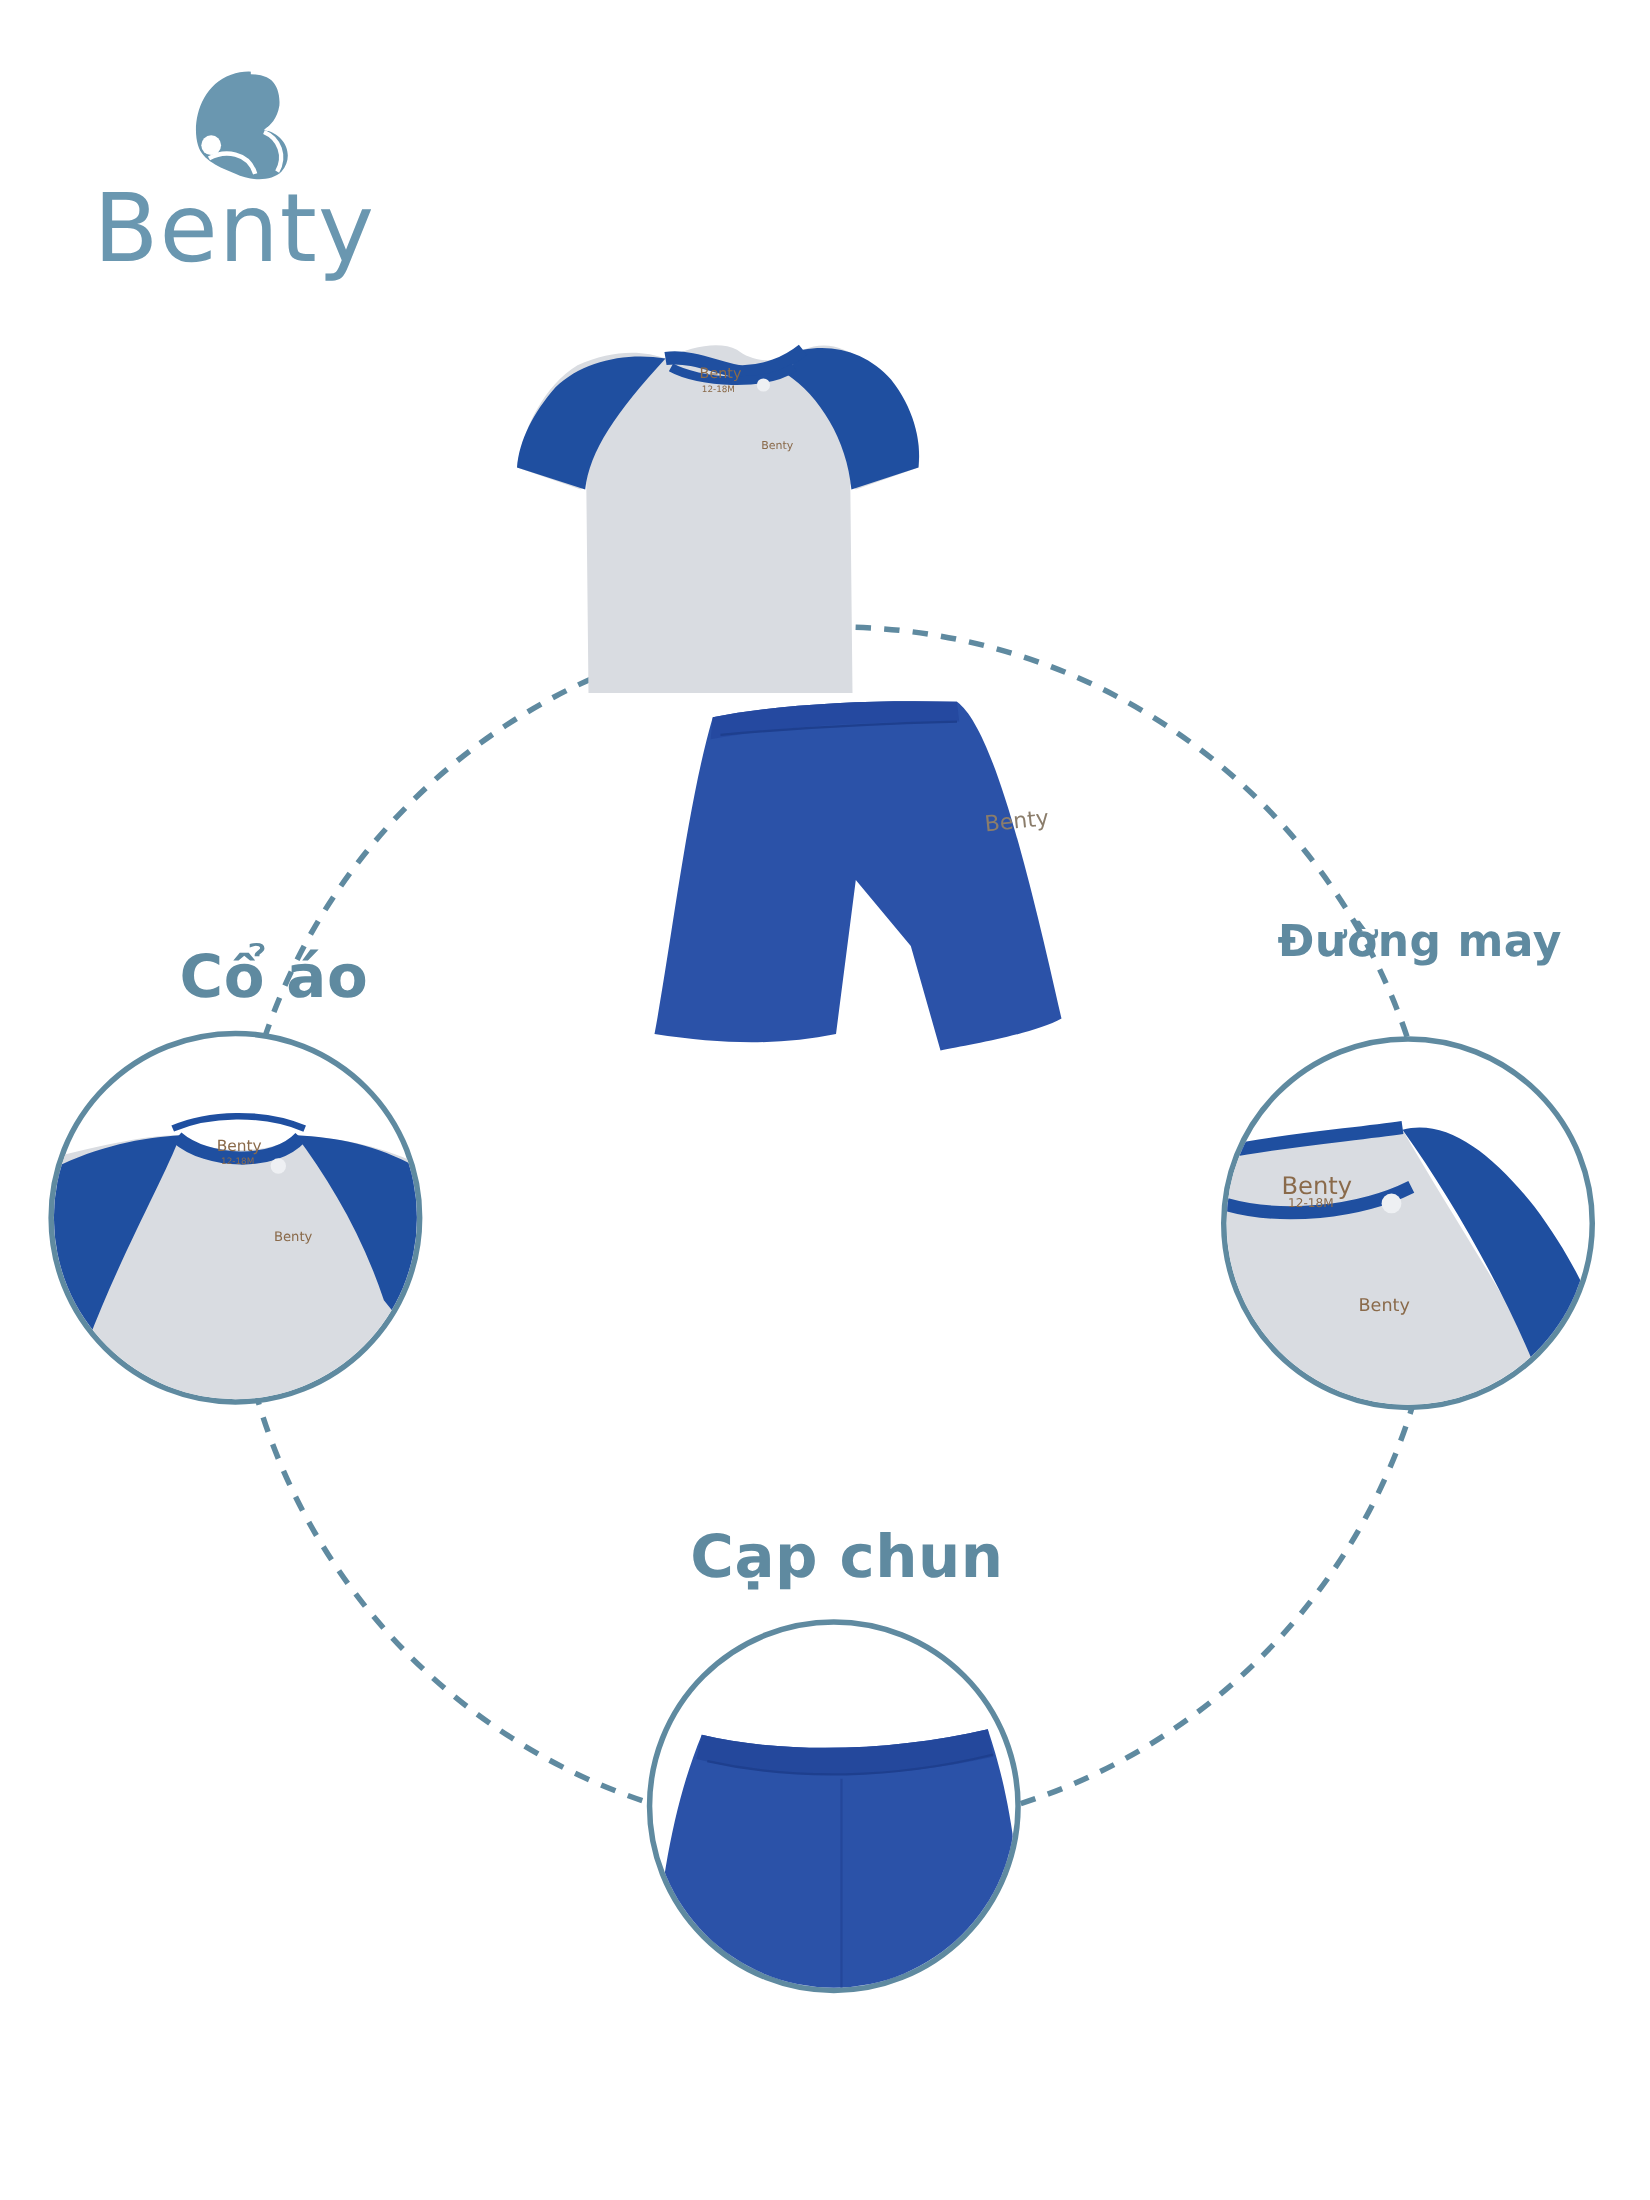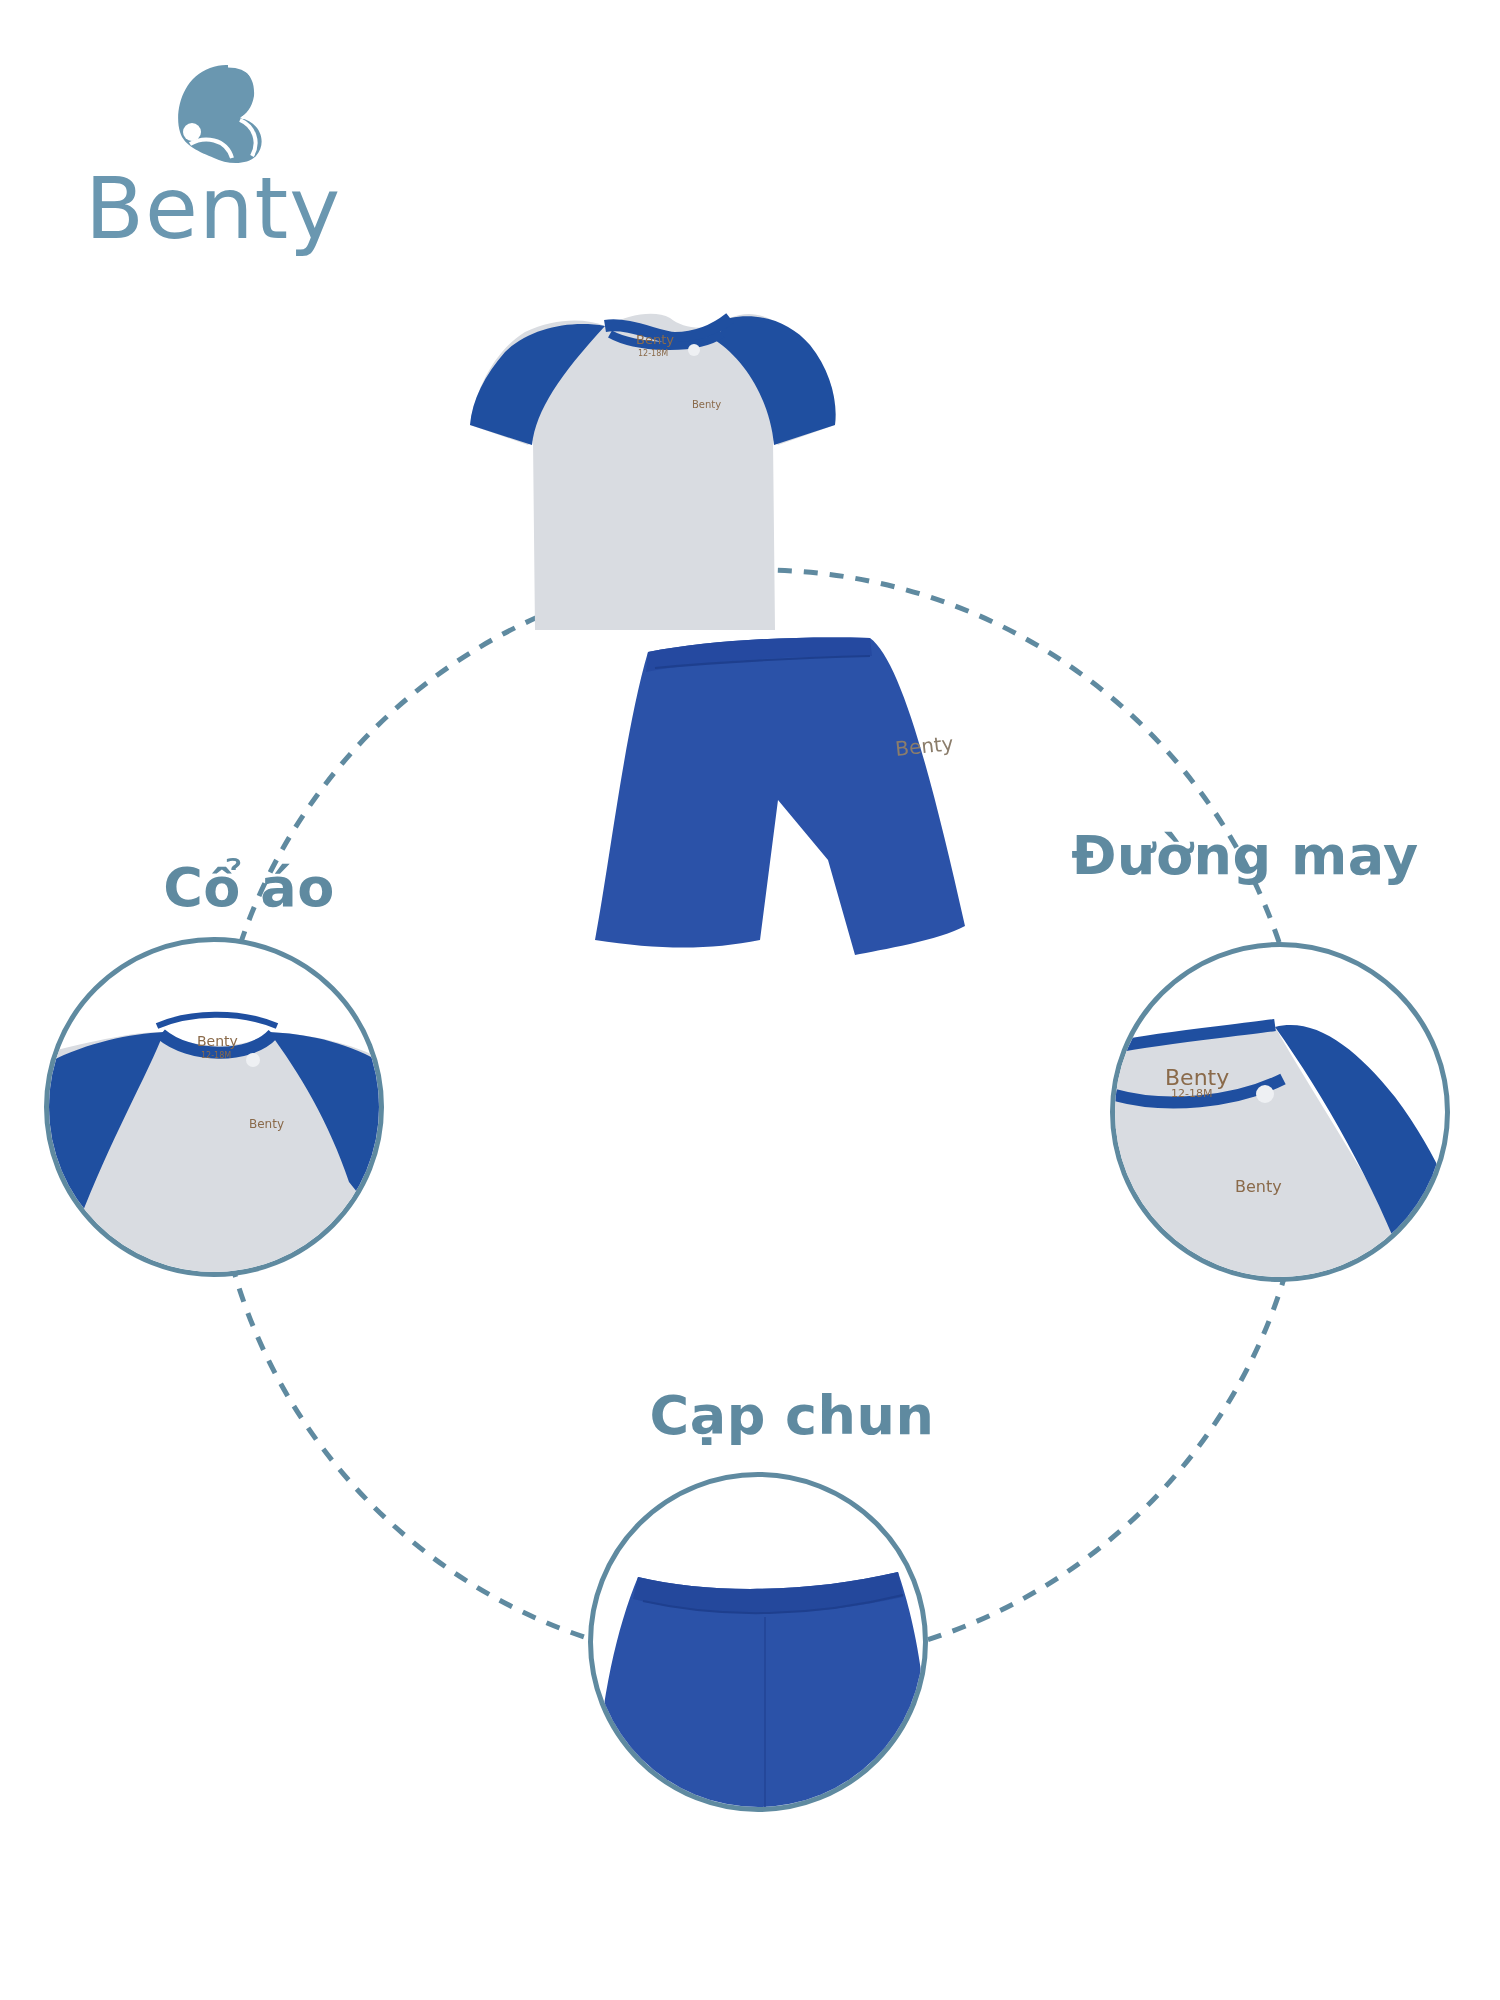--- a/index.html
+++ b/index.html
@@ -49,25 +49,25 @@
     <path d="M150 34 C175 48 235 52 262 34" stroke="#1f4fa0" stroke-width="8" fill="none"></path>
     <circle cx="234" cy="50" r="6" fill="#eef0f3"></circle>
     <text x="176" y="44" font-size="13" fill="#8a6a4a">Benty</text>
     <text x="178" y="56" font-size="8" fill="#8a6a4a">12-18M</text>
     <text x="232" y="108" font-size="10" fill="#8a6a4a">Benty</text>
   </g>
 </svg>
 
 <div class="abs label" style="left:134px;top:856px;width:230px;font-size:54px;">Cổ áo</div>
 
-<div class="abs label" style="left:1070px;top:825px;width:350px;font-size:54px;line-height:62px;">
+<div class="abs label" style="left:1070px;top:825px;width:350px;font-size:40px;line-height:62px;text-align:right;">
   <div>Đường may</div>
 </div>
 
-<div class="abs label" style="left:632px;top:1384px;width:320px;font-size:54px;">Cạp chun</div>
+<div class="abs label" style="left:610px;top:1384px;width:320px;font-size:54px;">Cạp chun</div>
 
 <div class="abs" style="left:44px;top:937px;width:340px;height:340px;border-radius:50%;border:5px solid #5f8aa0;overflow:hidden;background:#fff;box-sizing:border-box;">
   <svg width="340" height="340" viewBox="0 0 340 340">
     <path d="M0 110 C60 95 90 90 115 90 C140 108 200 108 220 90 C260 92 300 100 340 120 L340 340 L0 340 Z" fill="#d9dce1"></path>
     <path d="M0 120 C40 100 80 92 115 90 C100 130 60 200 30 280 L0 290 Z" fill="#1f4fa0"></path>
     <path d="M220 90 C260 92 300 100 340 125 L340 290 L300 240 C280 180 250 130 220 90 Z" fill="#1f4fa0"></path>
     <path d="M112 92 C140 116 200 118 224 92" stroke="#1f4fa0" stroke-width="12" fill="none"></path>
     <path d="M108 84 C140 70 190 68 228 84" stroke="#1f4fa0" stroke-width="6" fill="none"></path>
     <circle cx="204" cy="118" r="7" fill="#eef0f3"></circle>
     <text x="148" y="104" font-size="14" fill="#8a6a4a">Benty</text>

